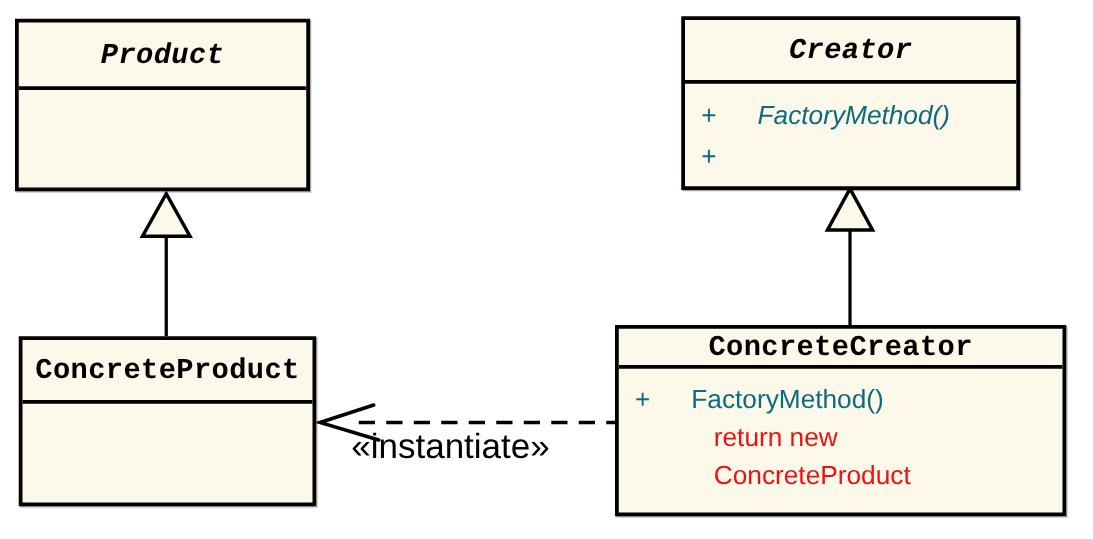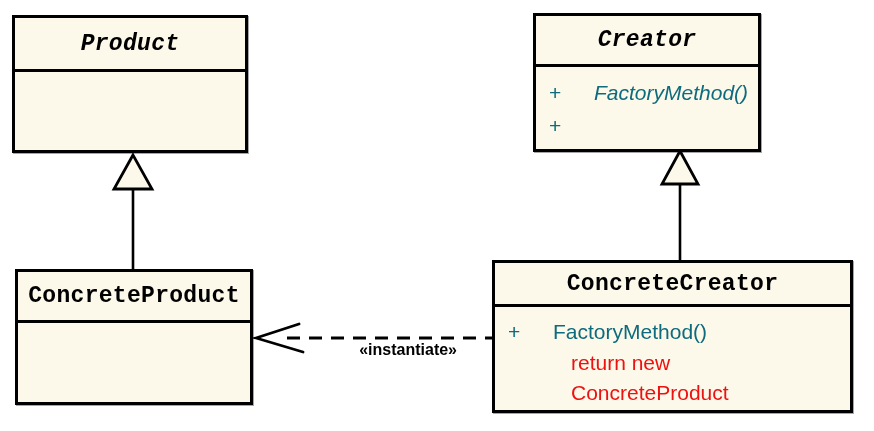--- a/index.html
+++ b/index.html
@@ -67,25 +67,24 @@
     line-height: 30px;
     color: var(--note-text, #EE1111);
     white-space: nowrap;
   }
 
   .edge-label {
     position: absolute;
     left: 281px;
     top: 341px;
     width: 176px;
-    text-align: right;
-    font-size: 16px;
+    text-align: left;
+    font-size: 28px;
     color: var(--label-text, #000);
     white-space: nowrap;
-    font-weight: bold;
   }
 </style>
 </head>
 <body>
 
 <div class="canvas">
 
   <svg class="connectors" viewBox="0 0 874 431" xmlns="http://www.w3.org/2000/svg">
 
     <g>
@@ -102,40 +101,40 @@
       <line class="dash" x1="287" y1="338" x2="492" y2="338"></line>
       <polyline class="head" points="299,324 256,338 303,352"></polyline>
     </g>
   </svg>
 
   <div class="uml-class" style="left:12px; top:15px; width:236px; height:138px;">
     <div class="title-compartment title-italic" style="height:54px;">Product</div>
     <div class="body-compartment" style="height:78px;"></div>
   </div>
 
-  <div class="uml-class" style="left:533px; top:13px; width:228px; height:139px;">
+  <div class="uml-class" style="left:545px; top:13px; width:271px; height:139px;">
     <div class="title-compartment title-italic" style="height:51px;">Creator</div>
     <div class="body-compartment creator-body">
       <div class="method-row">
         <span class="vis">+</span>
         <span class="mname italic">FactoryMethod()</span>
       </div>
       <div class="method-row">
         <span class="vis">+</span>
       </div>
     </div>
   </div>
 
   <div class="uml-class" style="left:15px; top:269px; width:238px; height:136px;">
     <div class="title-compartment" style="height:51px;">ConcreteProduct</div>
     <div class="body-compartment" style="height:79px;"></div>
   </div>
 
   <div class="uml-class" style="left:492px; top:260px; width:361px; height:153px;">
-    <div class="title-compartment" style="height:44px;">ConcreteCreator</div>
+    <div class="title-compartment" style="height:32px;">ConcreteCreator</div>
     <div class="body-compartment concrete-creator-body">
       <div class="method-row">
         <span class="vis">+</span>
         <span class="mname">FactoryMethod()</span>
       </div>
       <div class="note-line">return new</div>
       <div class="note-line">ConcreteProduct</div>
     </div>
   </div>
 

